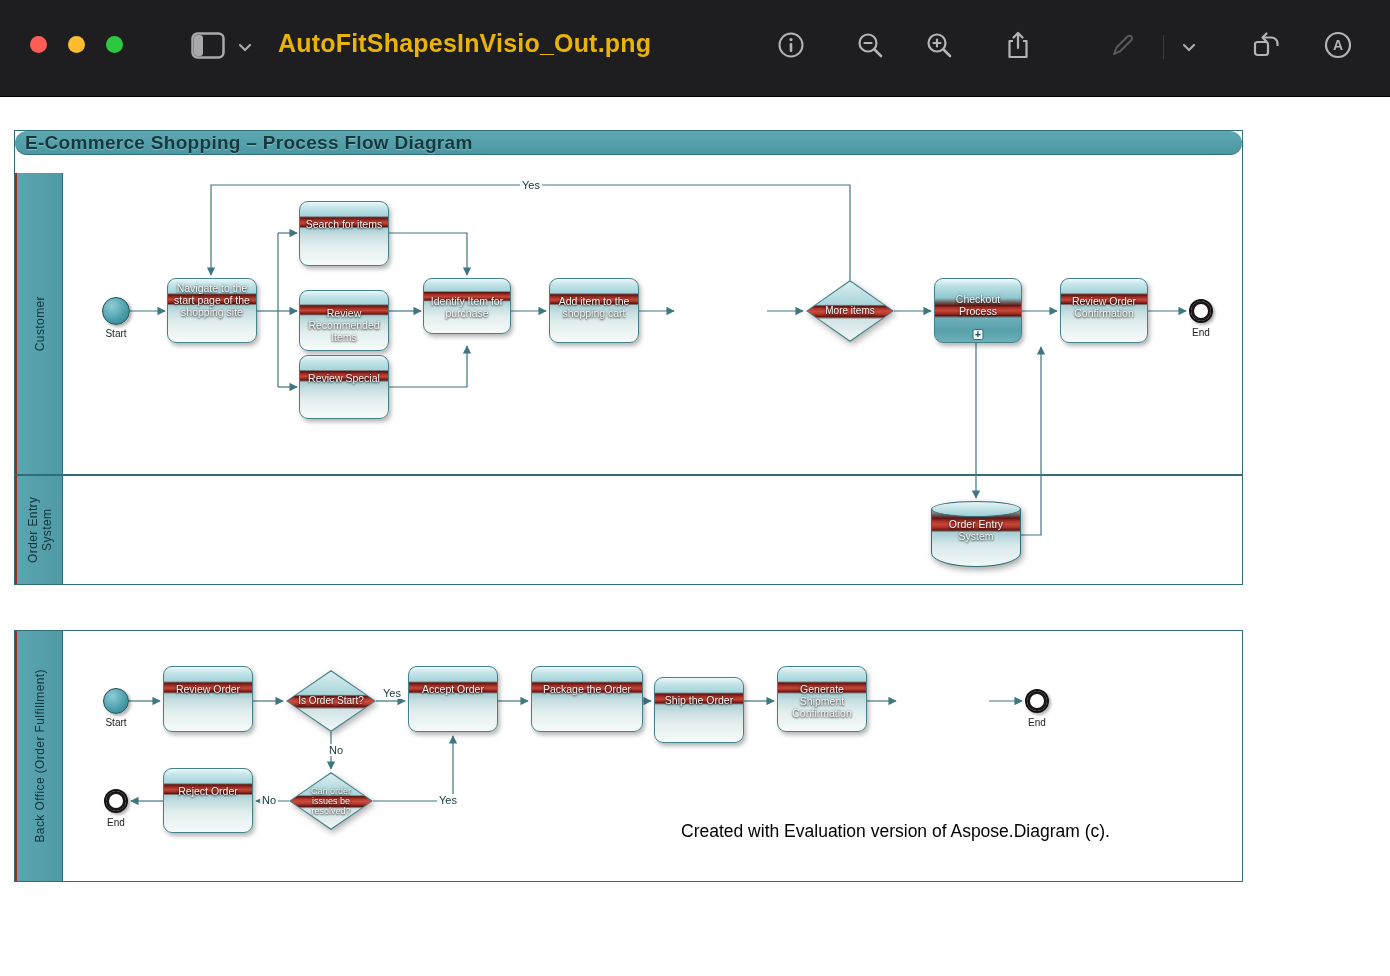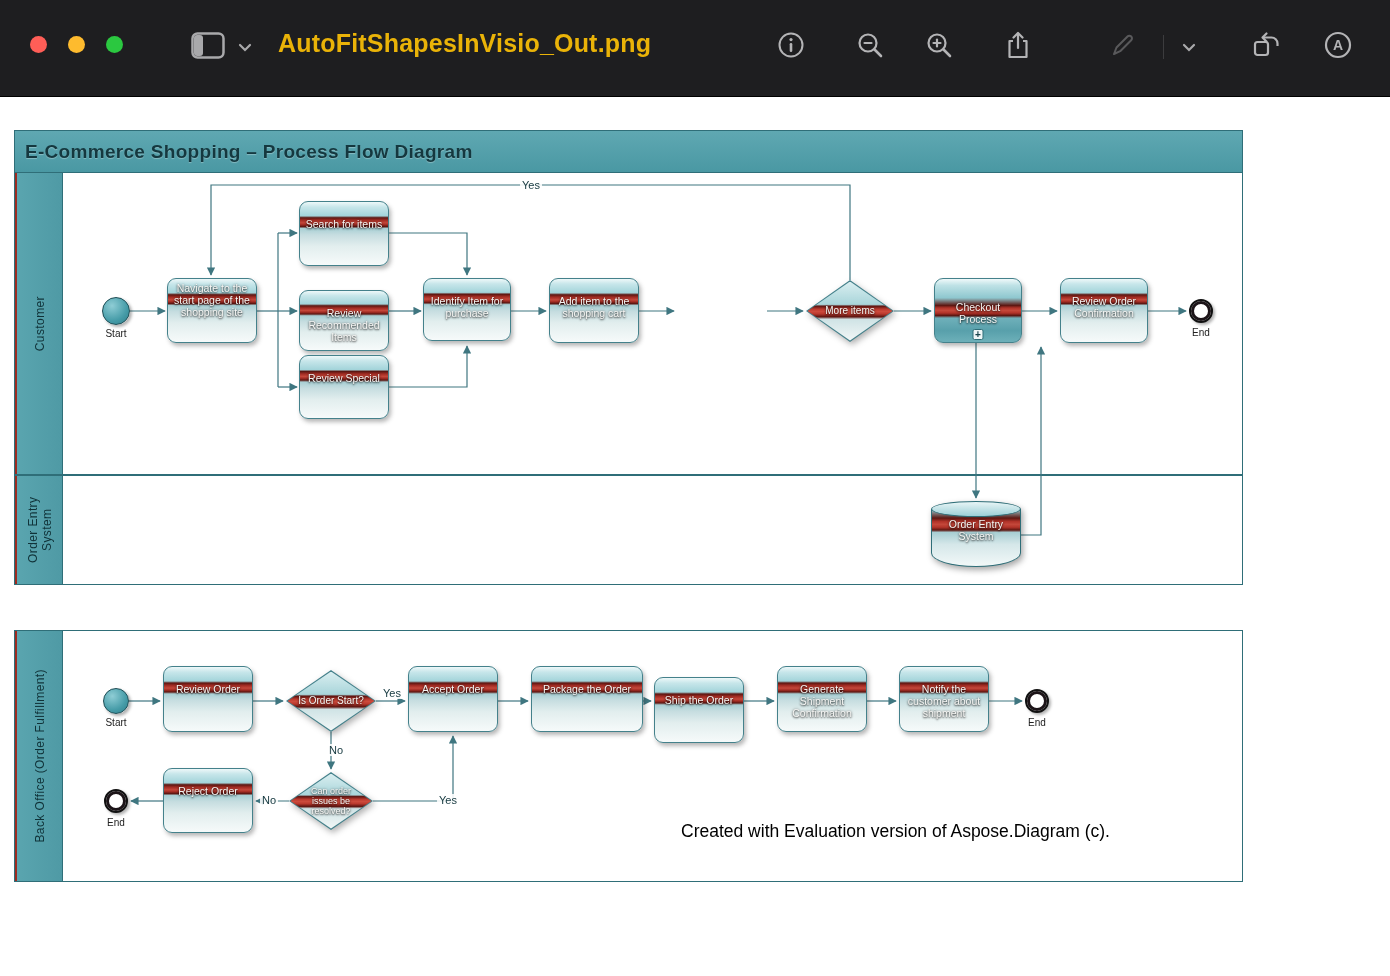--- a/index.html
+++ b/index.html
@@ -20,23 +20,23 @@
                color:#eab308; letter-spacing:.2px; white-space:nowrap; }
   .tb-divider { position:absolute; left:1163px; top:35px; width:1px; height:24px;
                 background:#3c3c3e; }
 
   
   .canvas { position:absolute; left:0; top:97px; width:1390px; height:879px; background:#fff; }
   .frame { position:absolute; background:#fff; border:1.5px solid #2f6e78; }
   .frame-top    { left:14px; top:33px;  width:1229px; height:455px; }
   .frame-bottom { left:14px; top:533px; width:1229px; height:252px; }
 
-  .frame-header { position:absolute; left:0; top:0; right:0; height:42px;
+  .frame-header { position:absolute; left:0; top:0; right:0; height:24px;
                   background:linear-gradient(180deg,#5fa8b2,#4a98a3);
-                  border-bottom:1.5px solid #2f6e78; display:flex; align-items:center; }
+                  border-bottom:1.5px solid #2f6e78; display:flex; align-items:center;border-radius:20px; }
   .frame-header span { color:#15383f; font-size:19px; font-weight:600; padding-left:10px;
                        letter-spacing:.3px; text-shadow:0 1px 1px rgba(255,255,255,.3); }
 
   .lane-strip { position:absolute; left:0; width:48px;
                 background:linear-gradient(90deg,#5aa5af,#4f9aa5);
                 border-right:1px solid #2f6e78; border-left:2px solid #9c2a20;
                 display:flex; align-items:center; justify-content:center; overflow:hidden; }
   .lane-strip span { writing-mode:vertical-rl; transform:rotate(180deg);
                      color:#103238; font-size:12px; letter-spacing:.4px; text-align:center; }
   .lane-divider { position:absolute; left:0; right:0; height:1.5px; background:#2f6e78; }
@@ -48,21 +48,21 @@
   .task { position:absolute; z-index:2; border-radius:9px; border:1px solid #44818b;
           box-shadow:2px 3px 4px rgba(50,50,50,.35);
           background:linear-gradient(180deg,
             #eef8f9 0%, #c7e6ea 8%, #a3d4da 22%,
             #5d1712 25%, #a42d24 29%, #c4473a 33%, #a42d24 36%, #5d1712 39%,
             #a8cfd4 42%, #c6dde0 52%, #e2eeee 70%, #f6fafa 100%);
           color:#f5f5f3; font-size:10.5px; line-height:12px; text-align:center;
           text-shadow:0 1px 2px rgba(0,0,0,.75), 0 0 3px rgba(0,0,0,.4);
           padding:16px 4px 0 4px; }
   .task.tall4 { padding-top:3px; }
-  .task.subprocess { padding-top:22px;
+  .task.subprocess { padding-top:14px;
           background:linear-gradient(180deg,
             #f0f9fa 0%, #bfe2e6 10%, #8ec7cf 30%,
             #5d1712 42%, #b23329 46%, #c4473a 50%, #b23329 54%, #5d1712 58%,
             #6fb0ba 62%, #58a0ab 82%, #6db0b9 100%); }
   .task-label { display:block; }
   .plus { position:absolute; left:50%; bottom:2px; transform:translateX(-50%);
           width:11px; height:11px; background:#eef6f7; border:1px solid #2f6e78;
           border-radius:2px; font-size:10px; line-height:9px; font-weight:bold;
           color:#17424a; text-align:center; text-shadow:none; }
 
@@ -249,21 +249,21 @@
 
       <span class="edge-label" style="left:516px;top:54px">Yes</span>
 
       <div class="start" style="left:87px;top:166px;width:28px;height:28px"></div>
       <span class="node-label" style="left:81px;top:197px;width:40px">Start</span>
 
       <div class="task tall4" style="left:152px;top:147px;width:90px;height:65px">Navigate to the start page of the shopping site</div>
       <div class="task" style="left:284px;top:70px;width:90px;height:65px">Search for items</div>
       <div class="task" style="left:284px;top:159px;width:90px;height:61px">Review Recommended Items</div>
       <div class="task" style="left:284px;top:224px;width:90px;height:64px">Review Special</div>
-      <div class="task" style="left:408px;top:147px;width:88px;height:63px">Identify Item for purchase</div>
+      <div class="task" style="left:408px;top:147px;width:88px;height:56px">Identify Item for purchase</div>
       <div class="task" style="left:534px;top:147px;width:90px;height:65px">Add item to the shopping cart</div>
 
       <div class="diamond" style="left:791px;top:149px;width:88px;height:62px">
         <div class="d-border"></div>
         <div class="d-fill">More items</div>
       </div>
 
       <div class="task subprocess" style="left:919px;top:147px;width:88px;height:65px">
         <span class="task-label">Checkout Process</span>
         <span class="plus">+</span>
@@ -313,21 +313,20 @@
 
       <div class="diamond" style="left:271px;top:39px;width:90px;height:62px">
         <div class="d-border"></div>
         <div class="d-fill">Is Order Start?</div>
       </div>
 
       <div class="task" style="left:393px;top:35px;width:90px;height:66px">Accept Order</div>
       <div class="task" style="left:516px;top:35px;width:112px;height:66px">Package the Order</div>
       <div class="task" style="left:639px;top:46px;width:90px;height:66px">Ship the Order</div>
       <div class="task" style="left:762px;top:35px;width:90px;height:66px">Generate Shipment Confirmation</div>
-      <div class="task" style="left:884px;top:35px;width:90px;height:66px">Notify the customer about shipment</div>
 
       <div class="end" style="left:1010px;top:58px"></div>
       <span class="node-label" style="left:1002px;top:86px;width:40px">End</span>
 
       <div class="diamond" style="left:274px;top:141px;width:84px;height:58px">
         <div class="d-border"></div>
         <div class="d-fill small">Can order issues be resolved?</div>
       </div>
 
       <div class="task" style="left:148px;top:137px;width:90px;height:65px">Reject Order</div>

